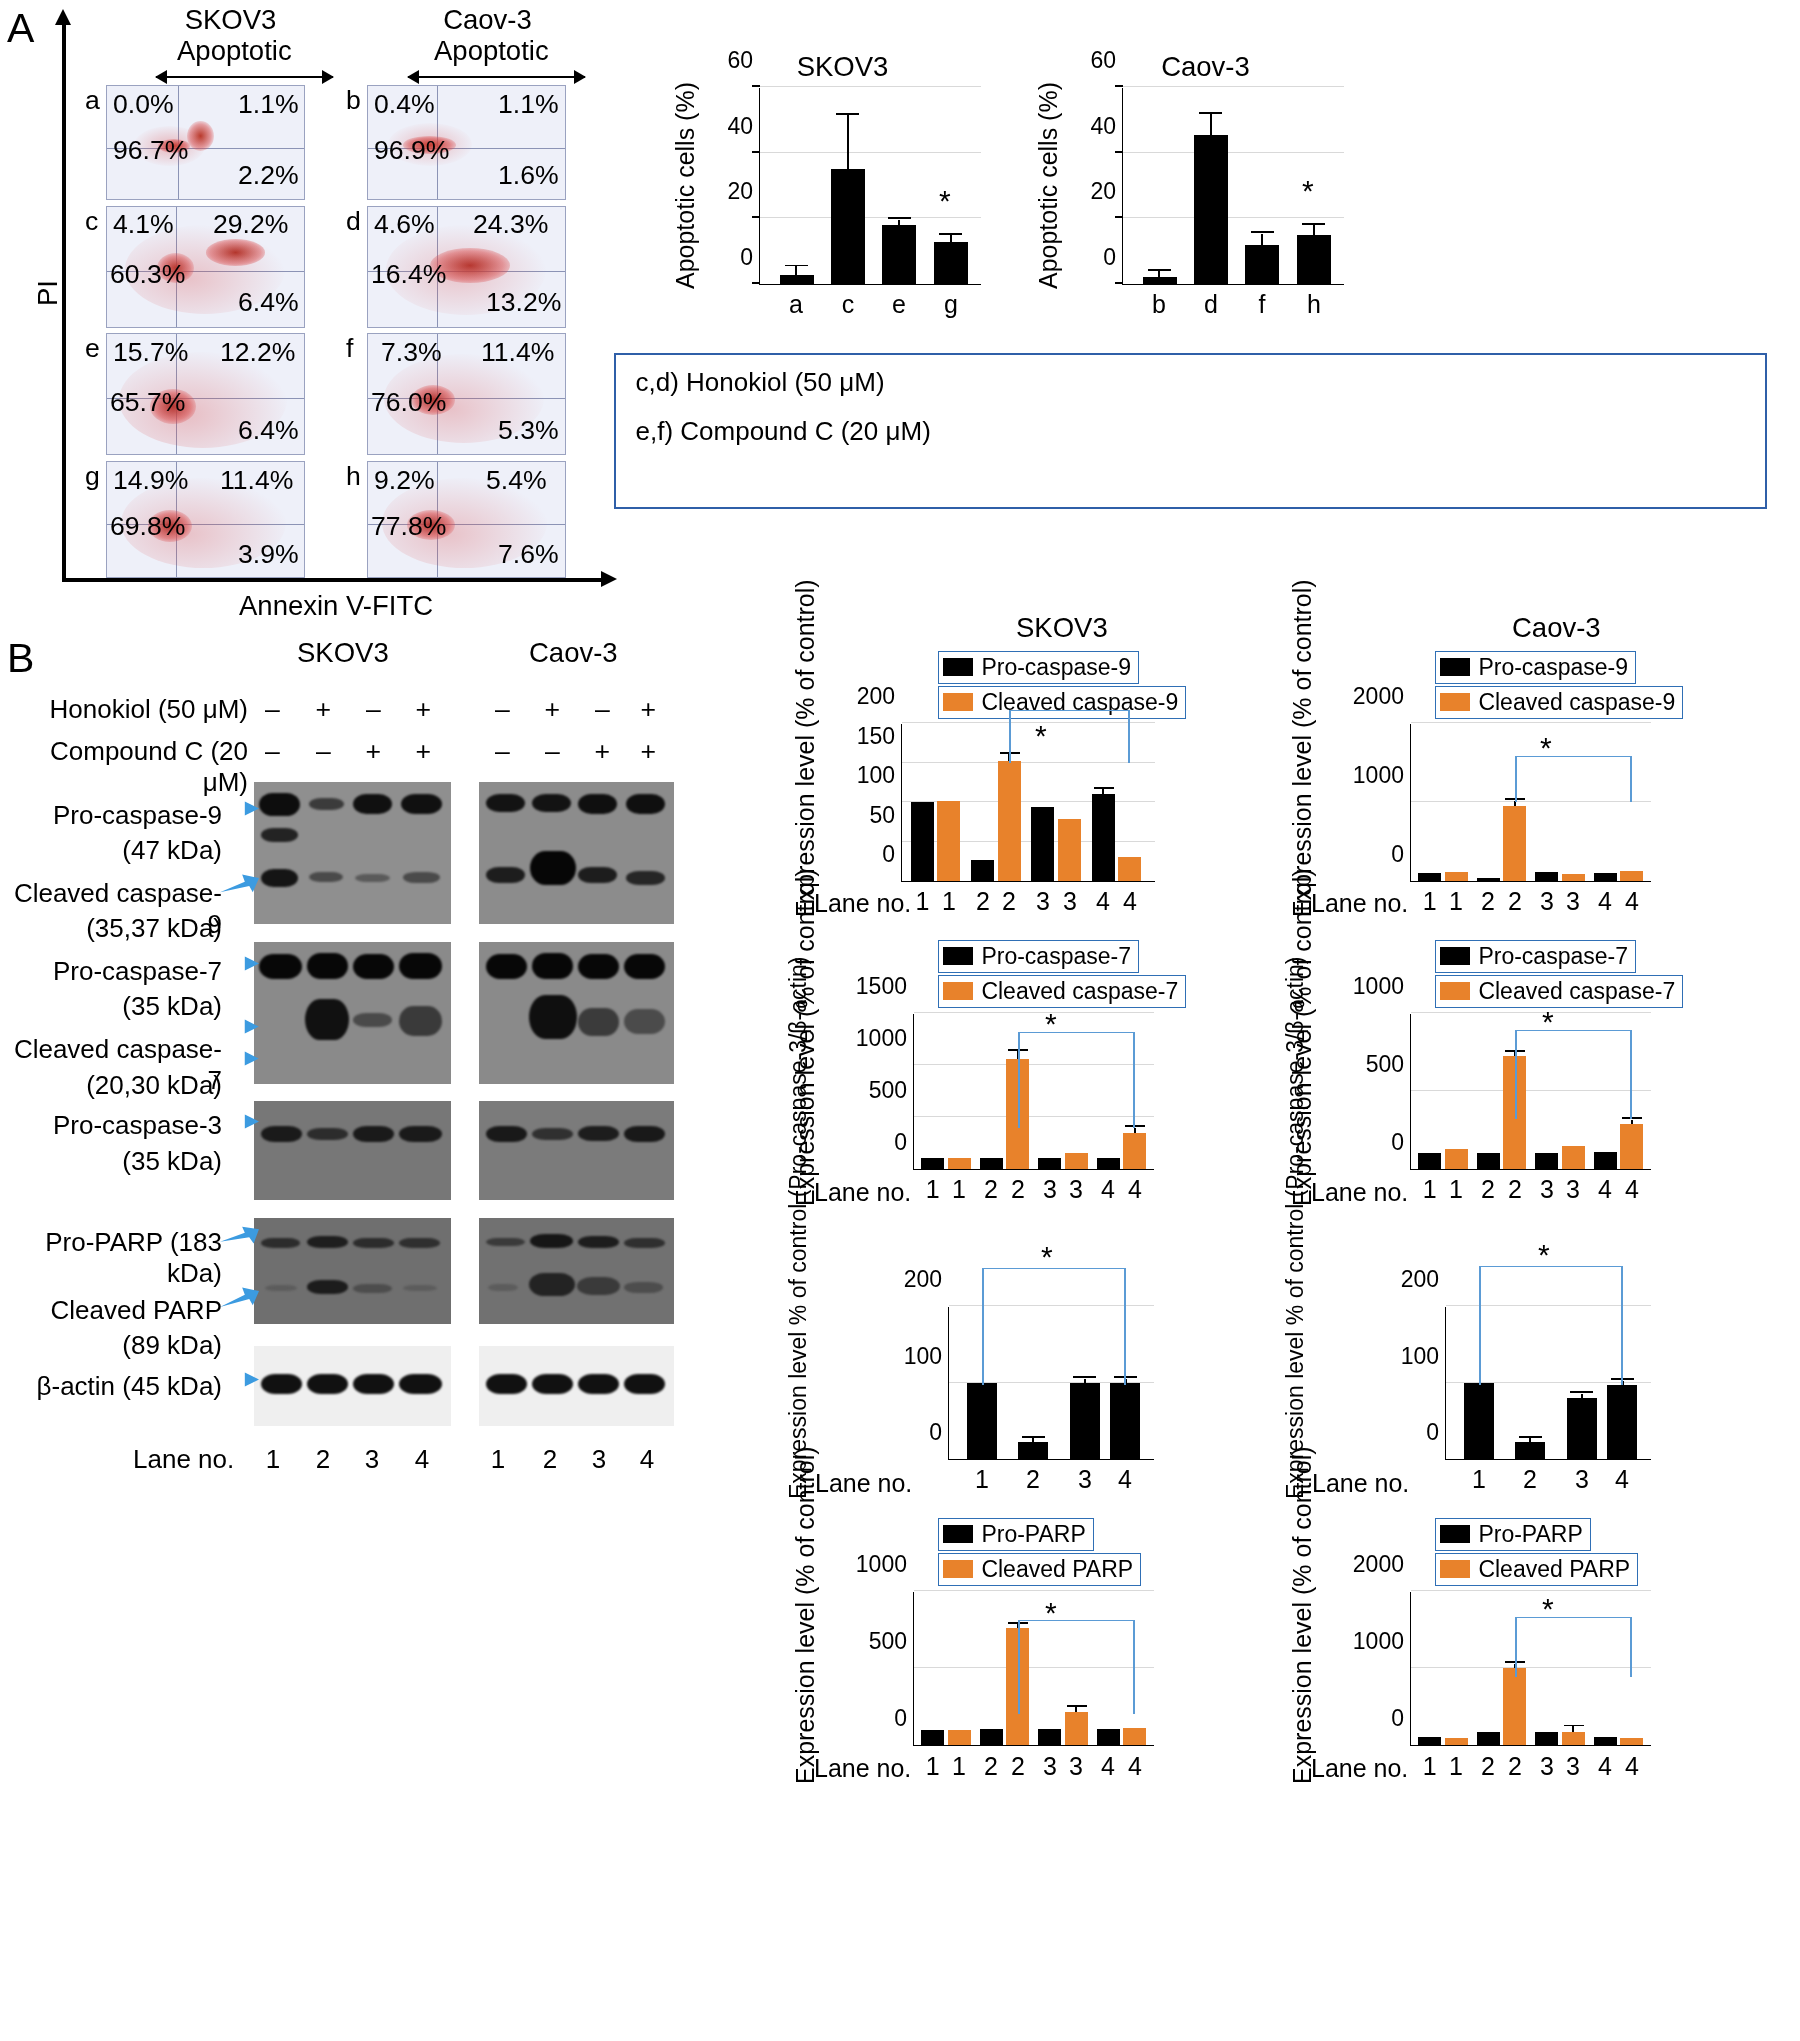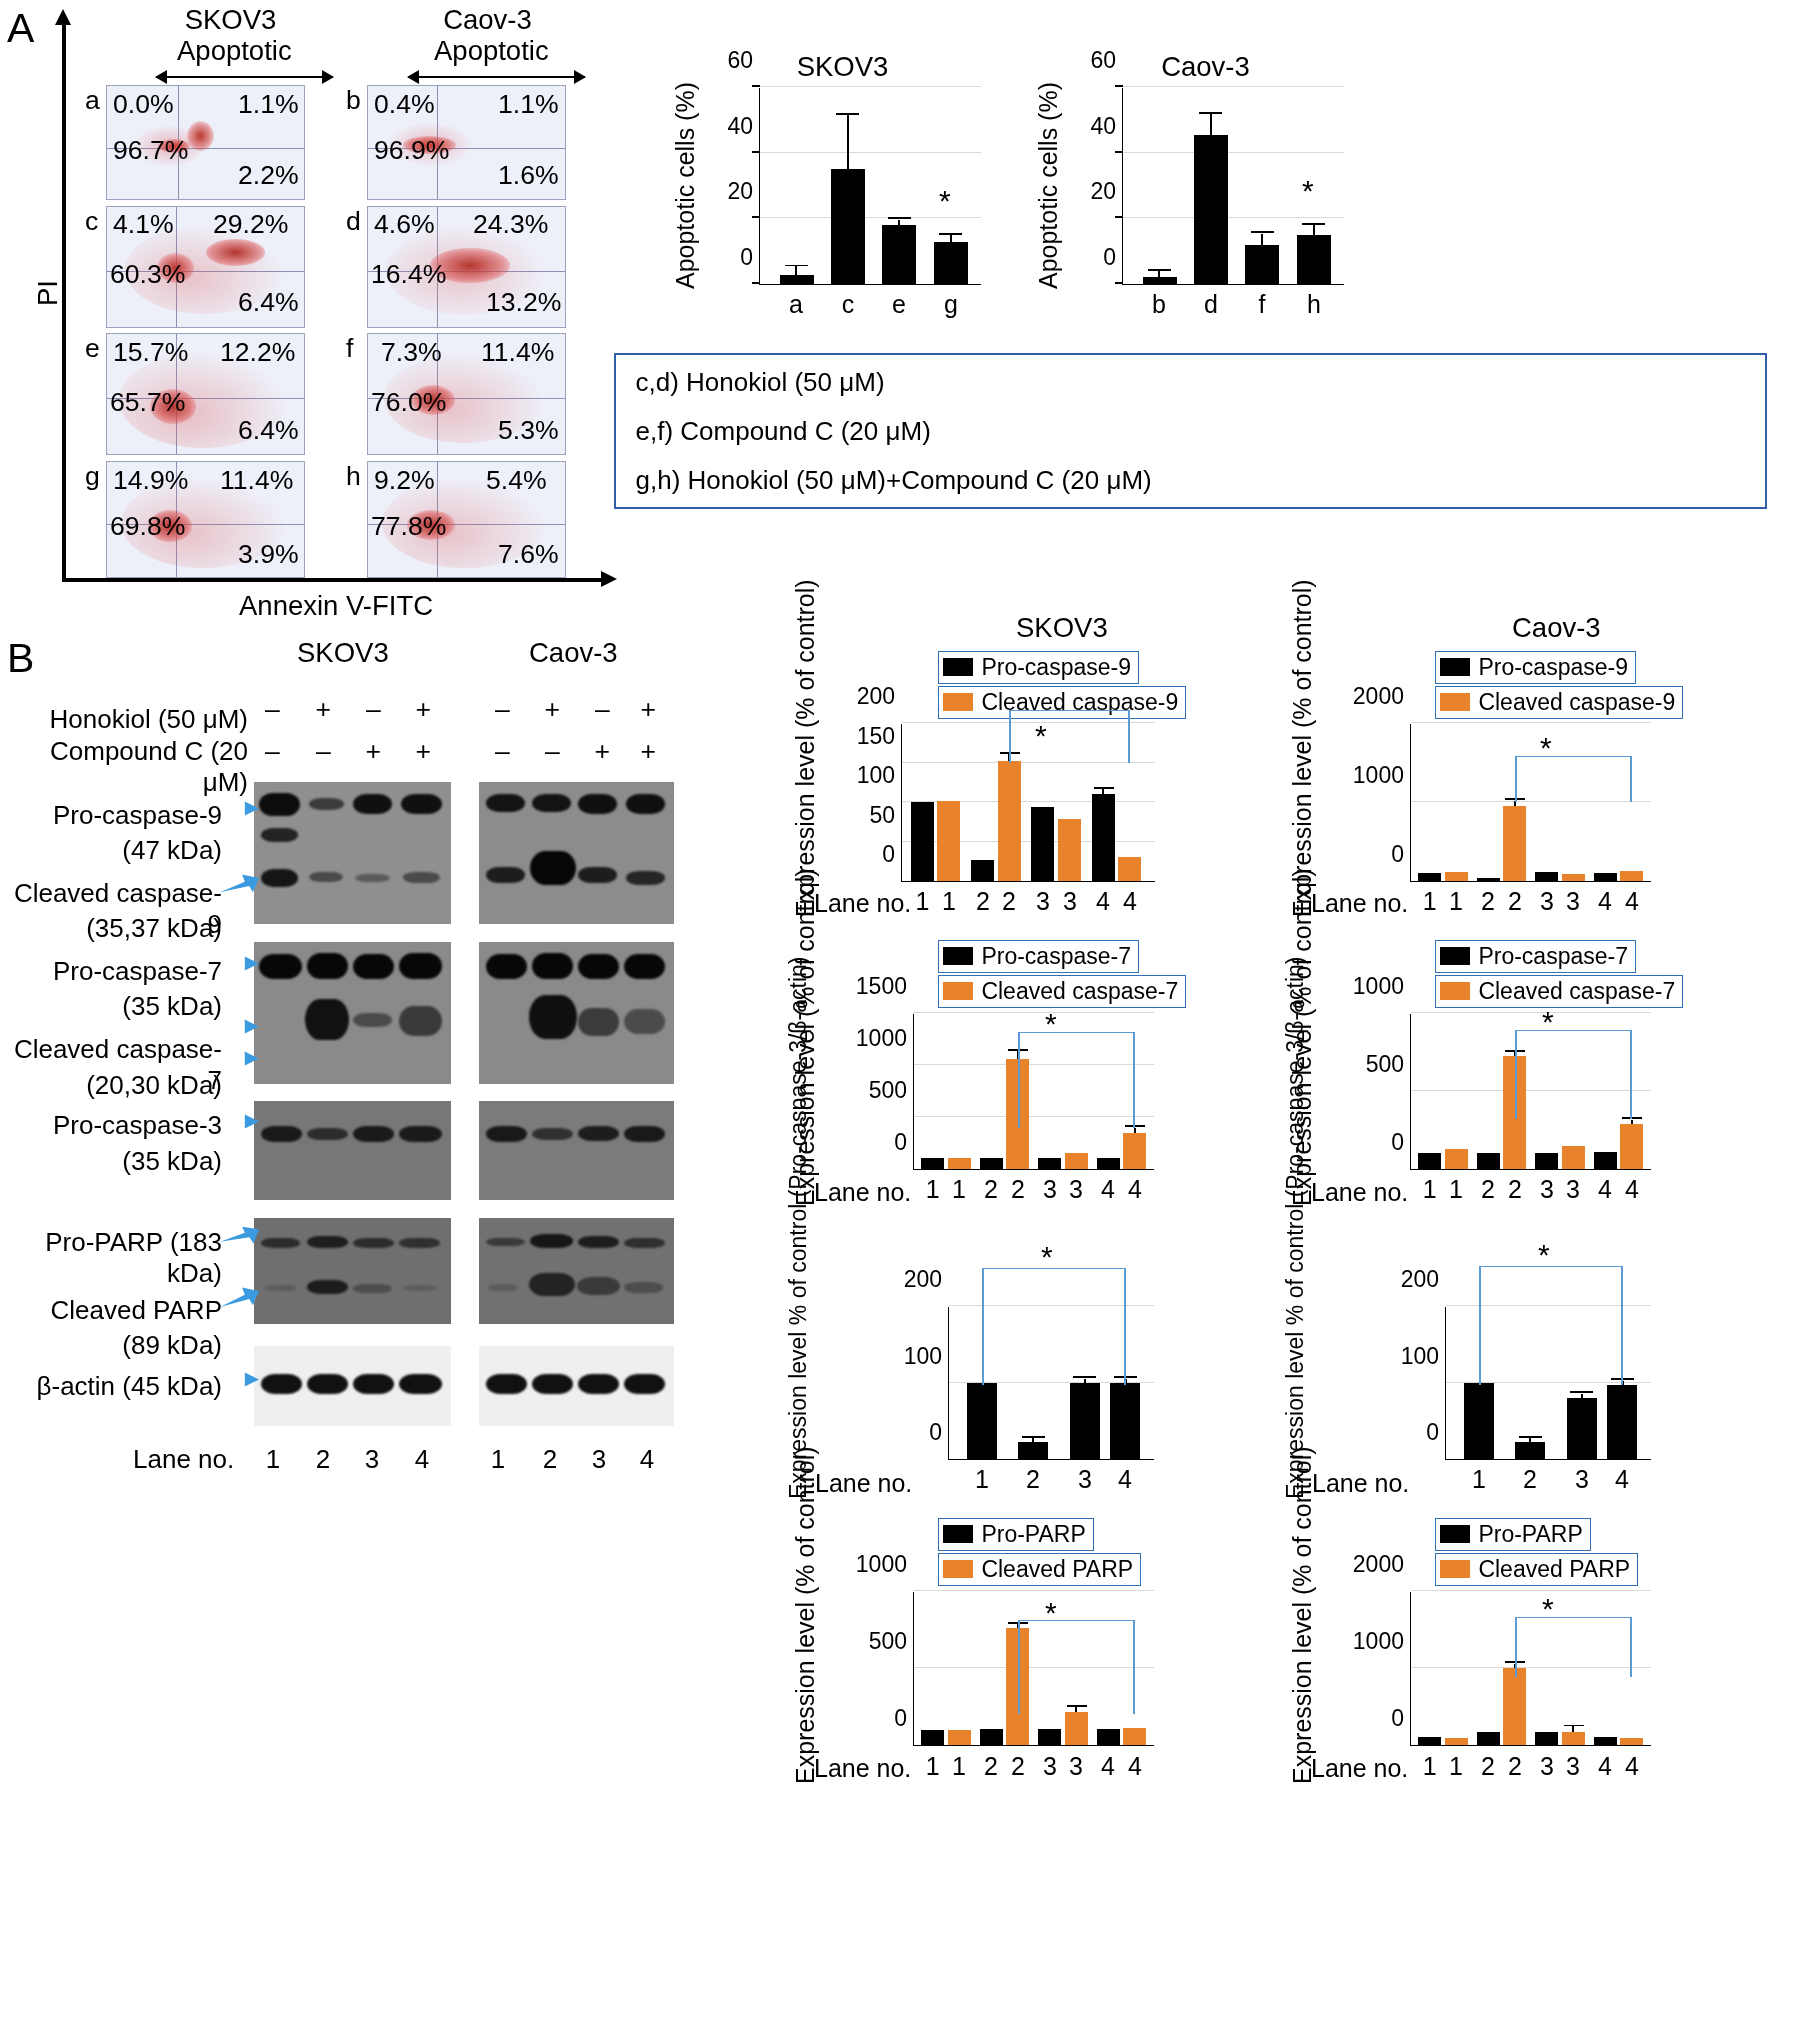--- a/index.html
+++ b/index.html
@@ -289,32 +289,31 @@
       <div class="xtick" style="left:88px; top:202px;">d</div>
       <div class="xtick" style="left:139px; top:202px;">f</div>
       <div class="xtick" style="left:191px; top:202px;">h</div>
       <div class="star" style="left:179px; bottom:76px;">*</div>
     </div>
   </div>
 
   <div id="legendA" style="left:614px; top:353px; width:1153px; height:156px; padding:12.4px 0 0 19.5px;">
     <div style="margin-bottom:17.7px;">c,d) Honokiol (50 μM)</div>
     <div style="margin-bottom:17.7px;">e,f) Compound C (20 μM)</div>
-    <div>g,h) Honokiol (50 μM)+Compound C (20 μM)</div>
   </div>
 </div>
 
 <div id="panelB">
 
   <div class="panel-letter" style="left:7px; top:23px;">B</div>
 
   <div class="b-title" style="left:297px; top:25px;">SKOV3</div>
   <div class="b-title" style="left:529px; top:25px;">Caov-3</div>
 
-  <div class="b-rowlabel" style="left:0px; top:92px; width:248px;">Honokiol (50 μM)</div>
+  <div class="b-rowlabel" style="left:0px; top:82px; width:248px;">Honokiol (50 μM)</div>
   <div class="b-sign" style="left:259px; top:82px; width:26.6px;">–</div>
   <div class="b-sign" style="left:310px; top:82px; width:26.6px;">+</div>
   <div class="b-sign" style="left:360px; top:82px; width:26.6px;">–</div>
   <div class="b-sign" style="left:410px; top:82px; width:26.6px;">+</div>
   <div class="b-sign" style="left:489px; top:82px; width:26.6px;">–</div>
   <div class="b-sign" style="left:539px; top:82px; width:26.6px;">+</div>
   <div class="b-sign" style="left:589px; top:82px; width:26.6px;">–</div>
   <div class="b-sign" style="left:635px; top:82px; width:26.6px;">+</div>
 
   <div class="b-rowlabel" style="left:0px; top:124px; width:248px;">Compound C (20 μM)</div>

